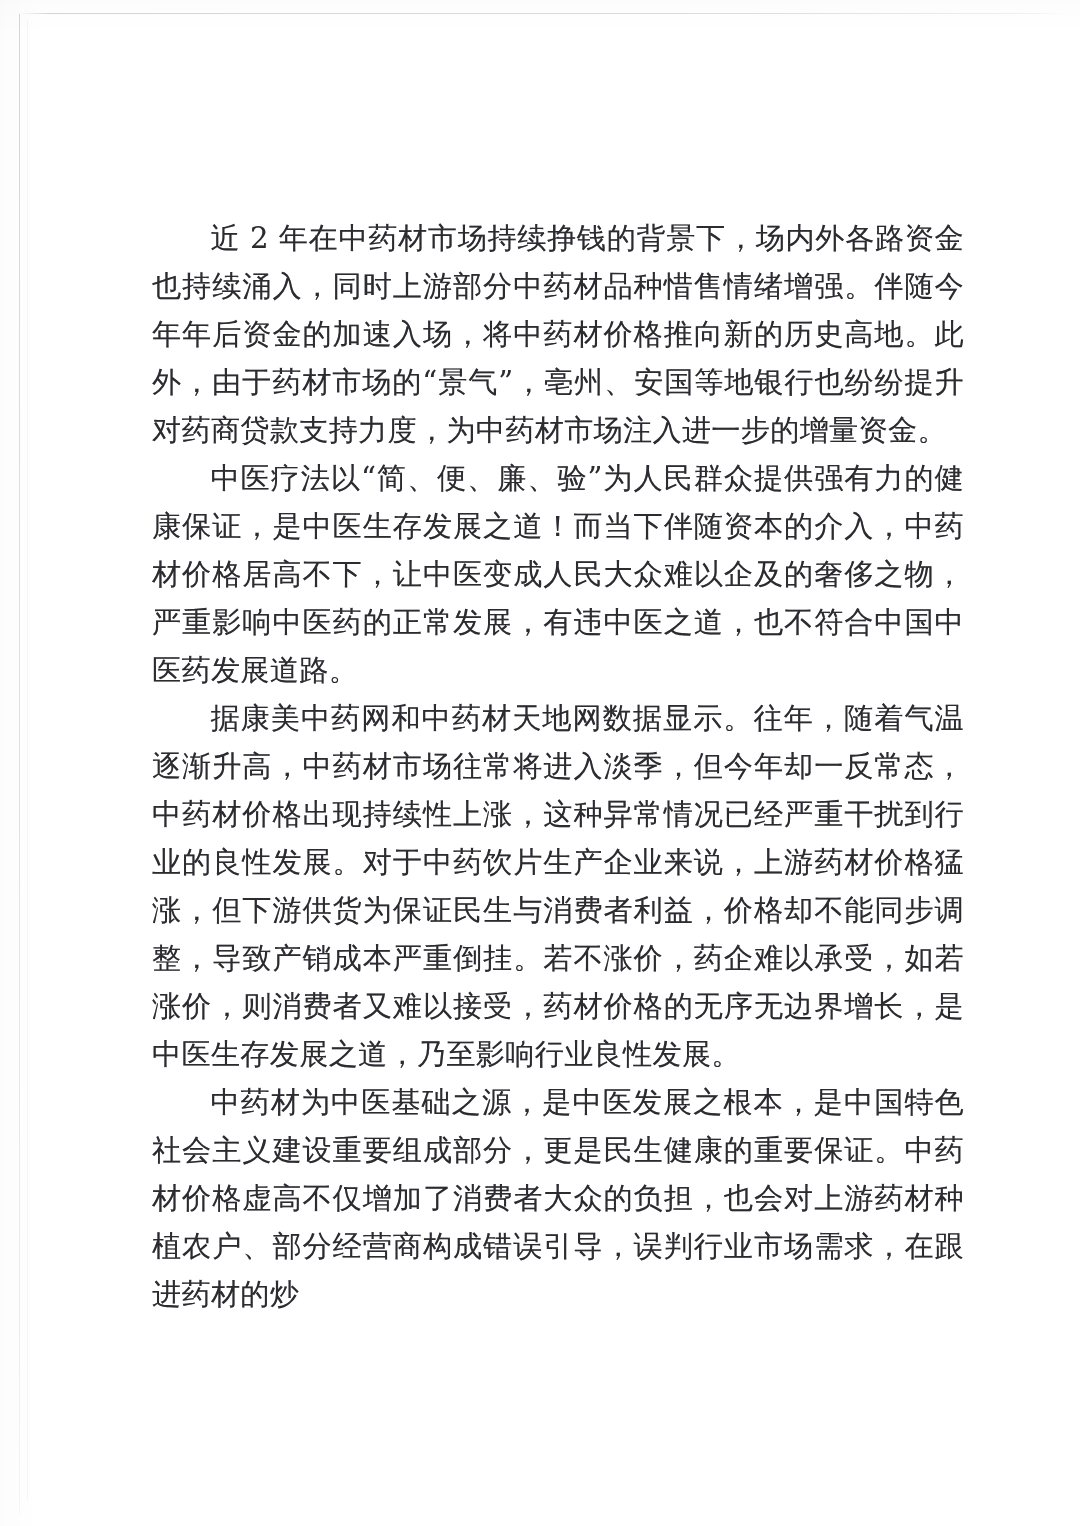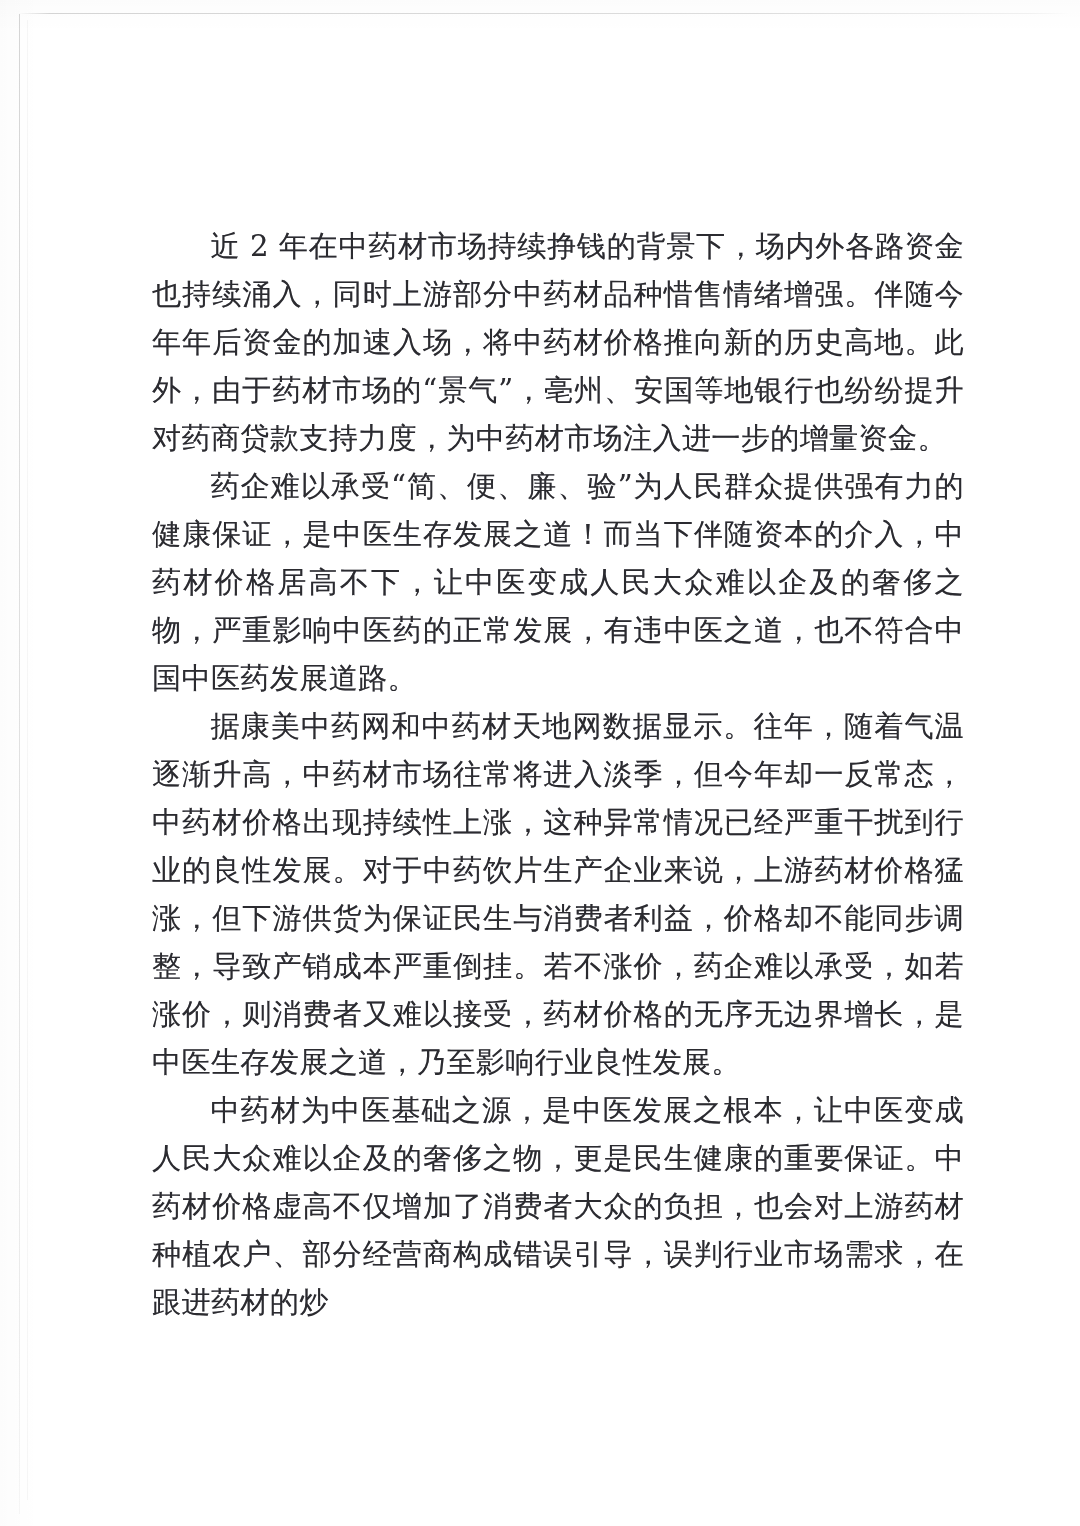--- a/index.html
+++ b/index.html
@@ -62,21 +62,21 @@
   }
 
   .body-text {
     position: absolute;
     left: 152px;
     top: 206px;
     width: 812px;
   }
 
   .para {
-    margin: 16px 0 0 0;
+    margin: 8px 0 0 0;
     text-align: justify;
     text-align-last: left;
     text-justify: inter-character;
     color: #2b2b30;
     font-size: 29.2px;
     line-height: 48px;
     letter-spacing: 0.25px;
     text-indent: 2em;
     word-break: break-all;
     font-weight: 400;
@@ -92,18 +92,18 @@
 <body>
 
 <div class="page">
 
   <div class="scan-edge-top"></div>
   <div class="scan-edge-left"></div>
   <div class="scan-edge-left2"></div>
 
   <div class="body-text">
     <p class="para">近 2 年在中药材市场持续挣钱的背景下，场内外各路资金也持续涌入，同时上游部分中药材品种惜售情绪增强。伴随今年年后资金的加速入场，将中药材价格推向新的历史高地。此外，由于药材市场的“景气”，亳州、安国等地银行也纷纷提升对药商贷款支持力度，为中药材市场注入进一步的增量资金。</p>
-    <p class="para">药企难以承受“简、便、廉、验”为人民群众提供强有力的健康保证，是中医生存发展之道！而当下伴随资本的介入，中药材价格居高不下，让中医变成人民大众难以企及的奢侈之物，严重影响中医药的正常发展，有违中医之道，也不符合中国中医药发展道路。</p>
+    <p class="para">中医疗法以“简、便、廉、验”为人民群众提供强有力的健康保证，是中医生存发展之道！而当下伴随资本的介入，中药材价格居高不下，让中医变成人民大众难以企及的奢侈之物，严重影响中医药的正常发展，有违中医之道，也不符合中国中医药发展道路。</p>
     <p class="para">据康美中药网和中药材天地网数据显示。往年，随着气温逐渐升高，中药材市场往常将进入淡季，但今年却一反常态，中药材价格出现持续性上涨，这种异常情况已经严重干扰到行业的良性发展。对于中药饮片生产企业来说，上游药材价格猛涨，但下游供货为保证民生与消费者利益，价格却不能同步调整，导致产销成本严重倒挂。若不涨价，药企难以承受，如若涨价，则消费者又难以接受，药材价格的无序无边界增长，是中医生存发展之道，乃至影响行业良性发展。</p>
-    <p class="para">中药材为中医基础之源，是中医发展之根本，让中医变成人民大众难以企及的奢侈之物，更是民生健康的重要保证。中药材价格虚高不仅增加了消费者大众的负担，也会对上游药材种植农户、部分经营商构成错误引导，误判行业市场需求，在跟进药材的炒</p>
+    <p class="para">中药材为中医基础之源，是中医发展之根本，是中国特色社会主义建设重要组成部分，更是民生健康的重要保证。中药材价格虚高不仅增加了消费者大众的负担，也会对上游药材种植农户、部分经营商构成错误引导，误判行业市场需求，在跟进药材的炒</p>
   </div>
 
 </div>
 
 </body></html>

